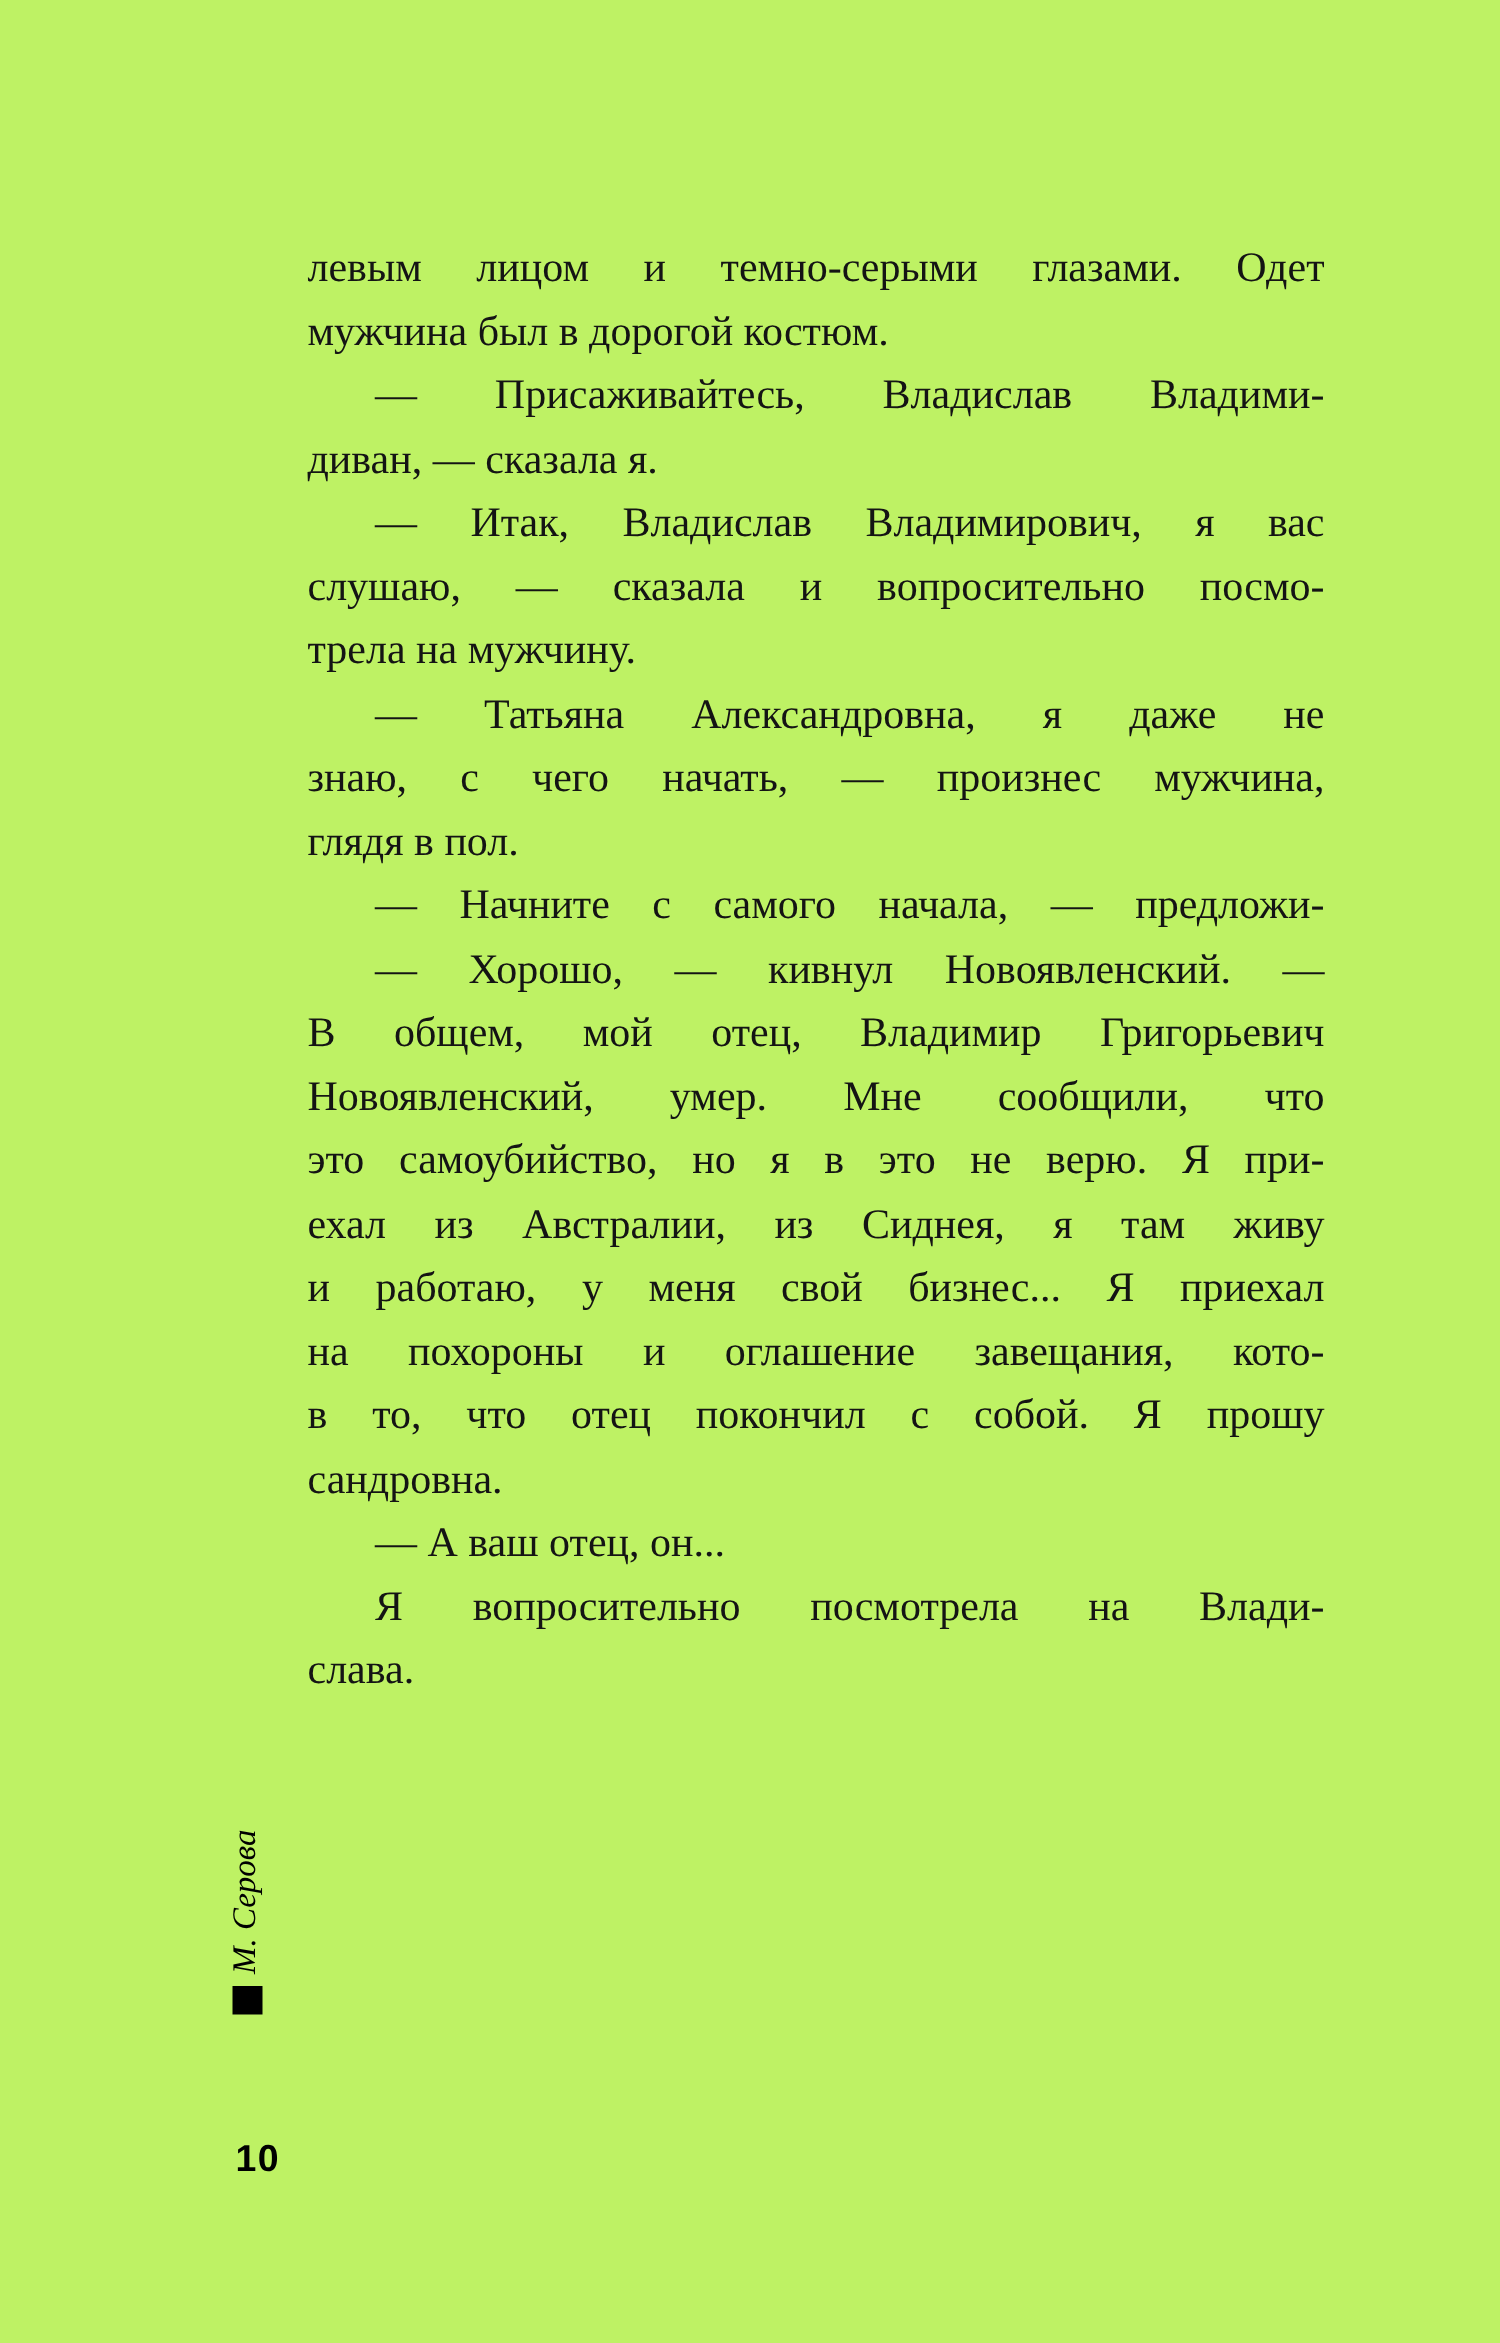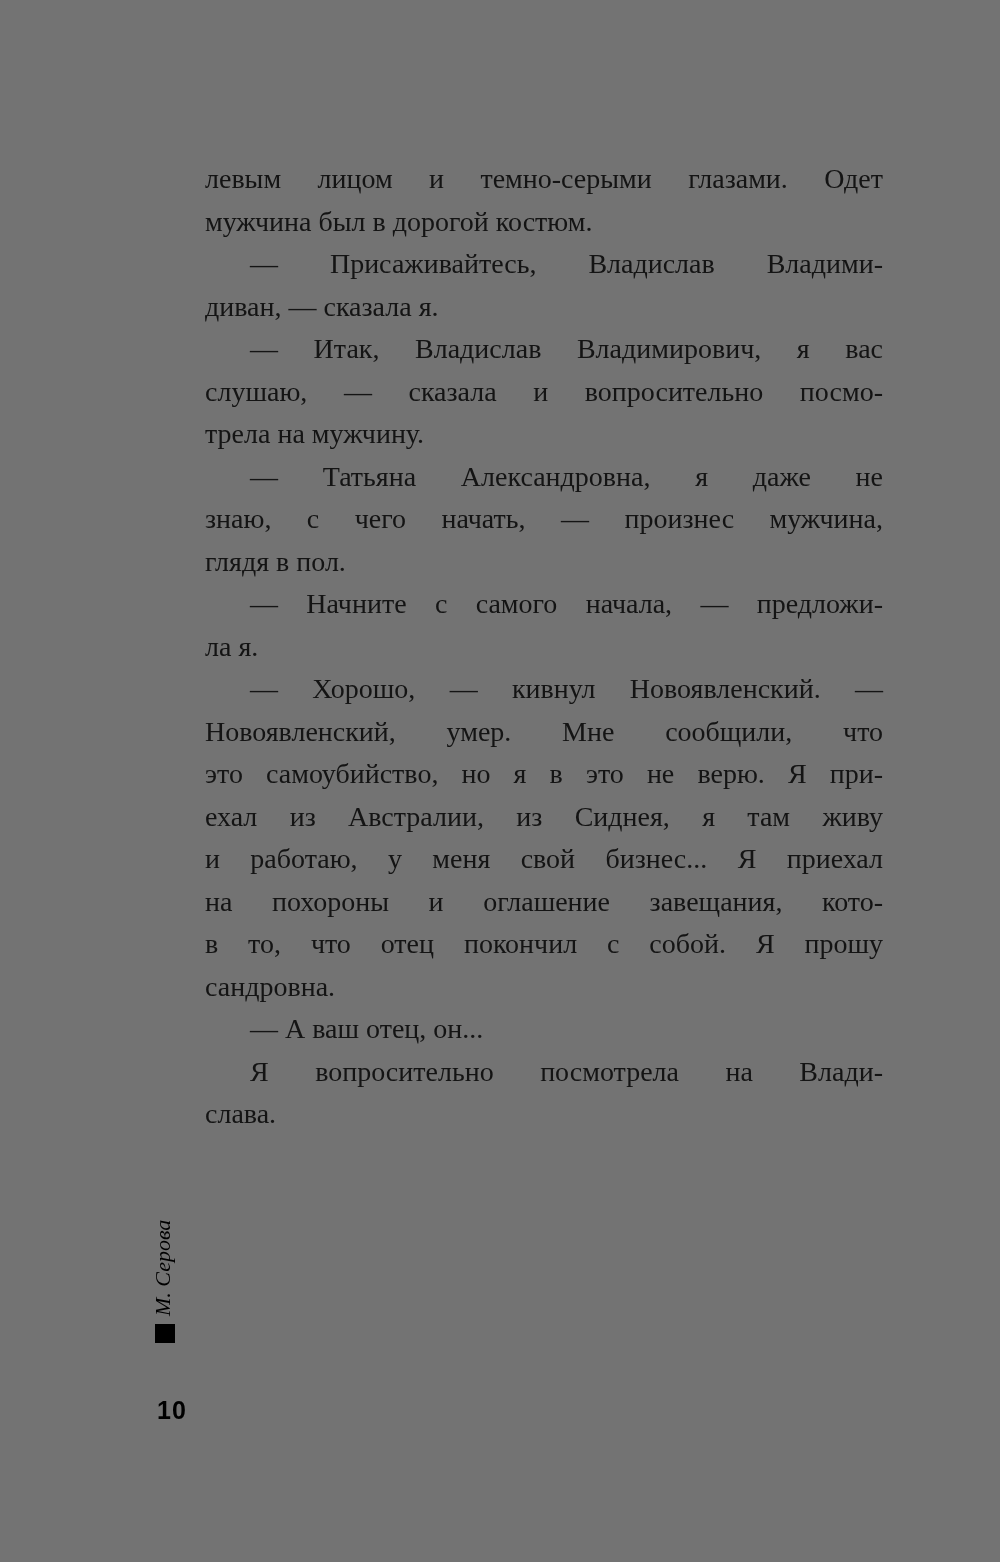--- a/index.html
+++ b/index.html
@@ -9,42 +9,42 @@
       height: 1562px;
       background: #ffffff;
       position: relative;
       font-family: "Liberation Serif", serif;
       color: #141414;
       overflow: hidden;
     }
     .page {
       position: absolute;
       inset: 0;
-      background: #737373;
+      background: #bef264;
     }
     .text-block {
       position: absolute;
       left: 205px;
       top: 158px;
       width: 678px;
       font-size: 28px;
       line-height: 42.5px;
     }
     .para { margin: 0; padding: 0; }
     .line {
       text-align: justify;
       text-align-last: justify;
       white-space: normal;
     }
     .line.last { text-align-last: left; }
     .line.first { text-indent: 45px; }
     .page-number {
       position: absolute;
       left: 157px;
-      top: 1396px;
+      top: 1425px;
       font-family: "Liberation Sans", sans-serif;
       font-weight: 700;
       font-size: 25px;
       color: #000000;
       letter-spacing: 1px;
     }
     .spine-text {
       position: absolute;
       left: 150px;
       top: 1316px;
@@ -83,24 +83,24 @@
         <div class="line">слушаю, — сказала и вопросительно посмо-</div>
         <div class="line last">трела на мужчину.</div>
       </div>
       <div class="para">
         <div class="line first">— Татьяна Александровна, я даже не</div>
         <div class="line">знаю, с чего начать, — произнес мужчина,</div>
         <div class="line last">глядя в пол.</div>
       </div>
       <div class="para">
         <div class="line first">— Начните с самого начала, — предложи-</div>
-        <div class="line last">ла я.</div>
       </div>
       <div class="para">
         <div class="line first">— Хорошо, — кивнул Новоявленский. —</div>
+        <div class="line">В общем, мой отец, Владимир Григорьевич</div>
         <div class="line">Новоявленский, умер. Мне сообщили, что</div>
         <div class="line">это самоубийство, но я в это не верю. Я при-</div>
         <div class="line">ехал из Австралии, из Сиднея, я там живу</div>
         <div class="line">и работаю, у меня свой бизнес... Я приехал</div>
         <div class="line">на похороны и оглашение завещания, кото-</div>
         <div class="line">в то, что отец покончил с собой. Я прошу</div>
         <div class="line last">сандровна.</div>
       </div>
       <div class="para">
         <div class="line first last">— А ваш отец, он...</div>

